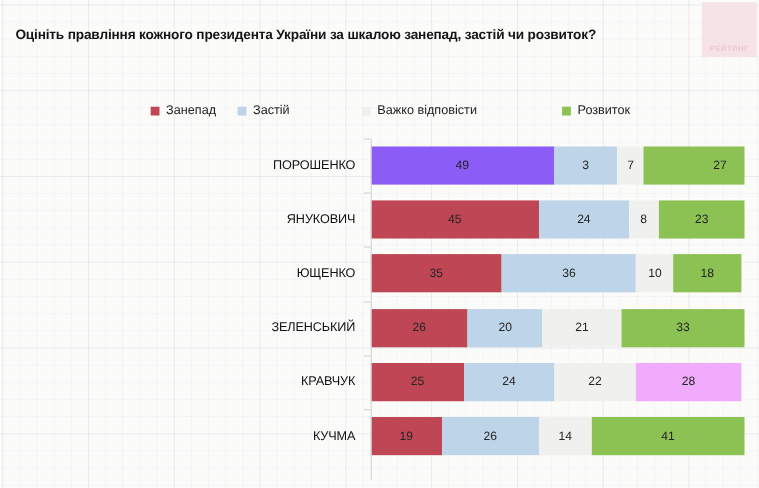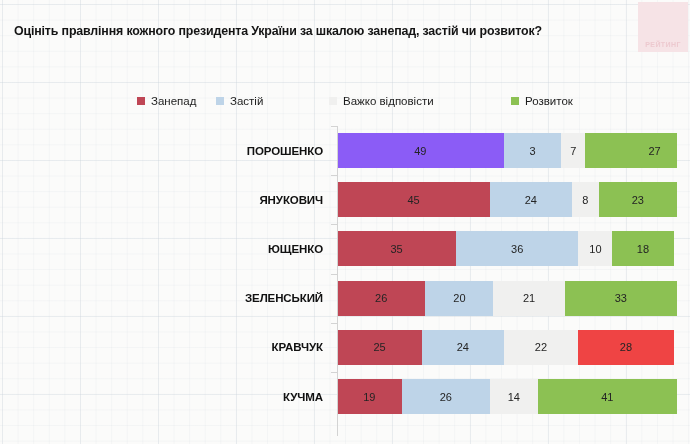--- a/index.html
+++ b/index.html
@@ -114,21 +114,21 @@
     display: flex;
     align-items: center;
   }
 
   .row-label {
     width: 337px;
     flex: 0 0 337px;
     text-align: right;
     padding-right: 14px;
     font-size: 11.5px;
-    font-weight: bold;
+    font-weight: normal;
     color: #111;
     letter-spacing: -0.1px;
   }
 
   .bar-track {
     position: relative;
     flex: 0 0 340px;
     width: 340px;
     height: 35px;
     display: flex;
@@ -275,21 +275,21 @@
         <div class="bar-track">
           <div class="seg" style="width: 85px; background: rgb(191, 70, 85);">
             <span>25</span>
           </div>
           <div class="seg" style="width: 81.6px; background: rgb(190, 212, 232);">
             <span>24</span>
           </div>
           <div class="seg" style="width: 74.8px; background: rgb(240, 240, 239);">
             <span>22</span>
           </div>
-          <div class="seg" style="width: 95.2px; background: #ef4444; text-align: center;">
+          <div class="seg" style="width: 95.2px; background: #f0abfc; text-align: center;">
             <span>28</span>
           </div>
         </div>
       </div>
       <div class="tick" style="top: 196.8px;"></div>
       <div class="bar-row">
         <div class="row-label">КУЧМА</div>
         <div class="bar-track">
           <div class="seg" style="width: 64.6px; background: rgb(191, 70, 85);">
             <span>19</span>

